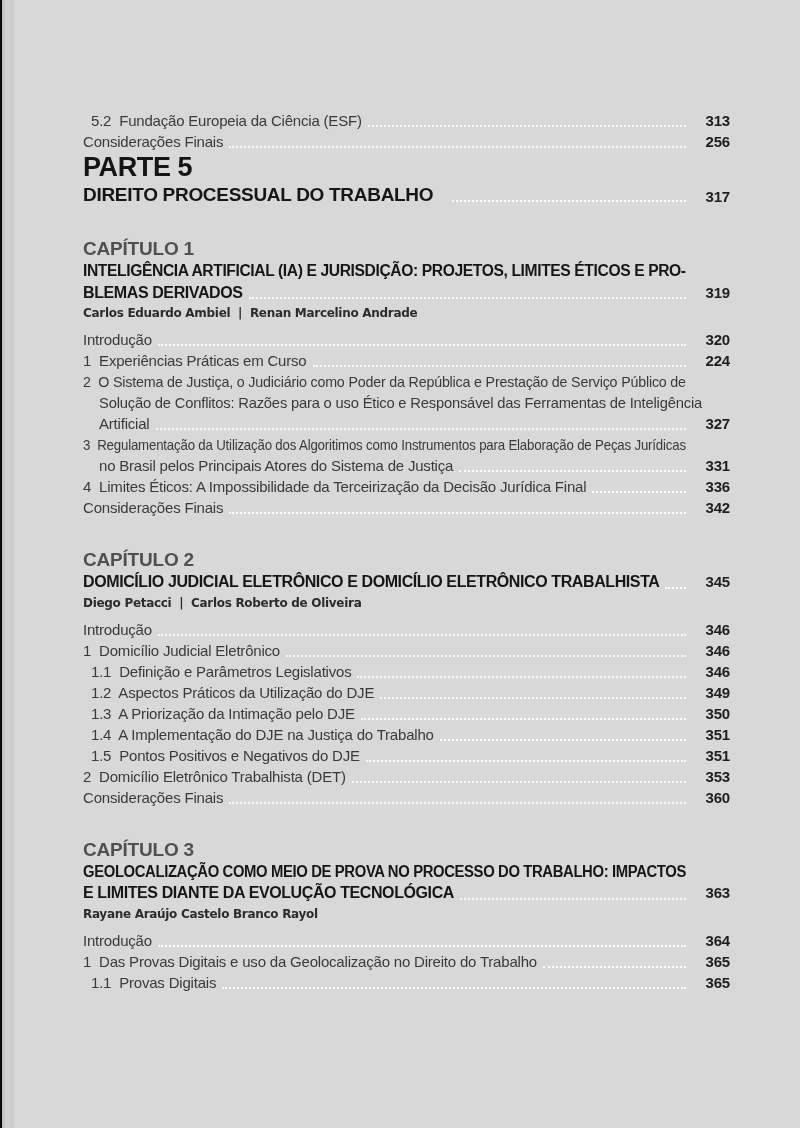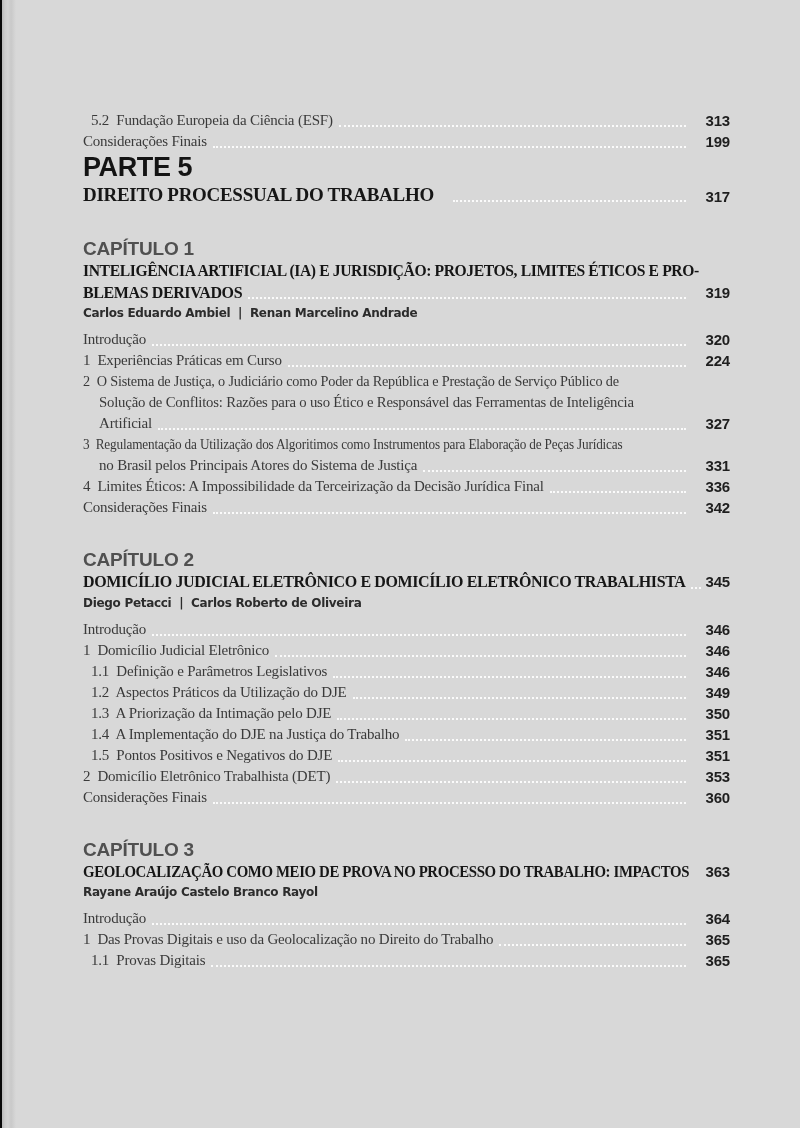--- a/index.html
+++ b/index.html
@@ -19,21 +19,21 @@
       rgba(0,0,0,.14) 2px,rgba(0,0,0,.05) 5px,
       rgba(0,0,0,.02) 8px,rgba(0,0,0,.07) 11px,
       rgba(0,0,0,0) 16px);
   }
   .content{
     position:relative;
     padding:110px 70px 0 83px;
   }
   
   .row{display:flex;}
-  .tx{flex:1 1 auto;min-width:0;font-family:Liberation Serif, serif;}
+  .tx{flex:1 1 auto;min-width:0;}
   .ln{line-height:21px;font-size:15px;letter-spacing:-0.2px;white-space:pre;}
   .ln.last{display:flex;}
   .t{white-space:pre;}
   .fit .t{display:inline-block;transform-origin:0 55%;}
   .cont{padding-left:16px;}
   .sub .ln{padding-left:8px;}
   .dots{
     flex:1 1 auto;min-width:10px;
     border-bottom:2px dotted #fbfbfb;
     align-self:flex-end;
@@ -79,21 +79,21 @@
   <div class="row sub">
     <div class="tx">
         <div class="ln last"><span class="t">5.2  Fundação Europeia da Ciência (ESF)</span><span class="dots"></span></div>
       </div>
     <div class="pg">313</div>
   </div>
   <div class="row">
     <div class="tx">
         <div class="ln last"><span class="t">Considerações Finais</span><span class="dots"></span></div>
       </div>
-    <div class="pg">199</div>
+    <div class="pg">256</div>
   </div>
 
   <div class="part">
     <div class="part-label">PARTE 5</div>
     <div class="row part-sub">
       <div class="tx">
           <div class="ln last"><span class="t">DIREITO PROCESSUAL DO TRABALHO</span><span class="dots"></span></div>
         </div>
       <div class="pg">317</div>
     </div>
@@ -219,20 +219,21 @@
         <div class="pg">360</div>
       </div>
     </div>
   </div>
 
   <div class="chapter">
     <div class="chap-heading">CAPÍTULO 3</div>
     <div class="row chap-title">
       <div class="tx">
         <div class="ln fit"><span class="t" style="transform: scaleX(0.927692);">GEOLOCALIZAÇÃO COMO MEIO DE PROVA NO PROCESSO DO TRABALHO: IMPACTOS</span></div>
+        <div class="ln last"><span class="t">E LIMITES DIANTE DA EVOLUÇÃO TECNOLÓGICA</span><span class="dots"></span></div>
       </div>
       <div class="pg">363</div>
     </div>
     <div class="authors">Rayane Araújo Castelo Branco Rayol</div>
 
     <div class="entries">
       <div class="row">
         <div class="tx">
             <div class="ln last"><span class="t">Introdução</span><span class="dots"></span></div>
           </div>

